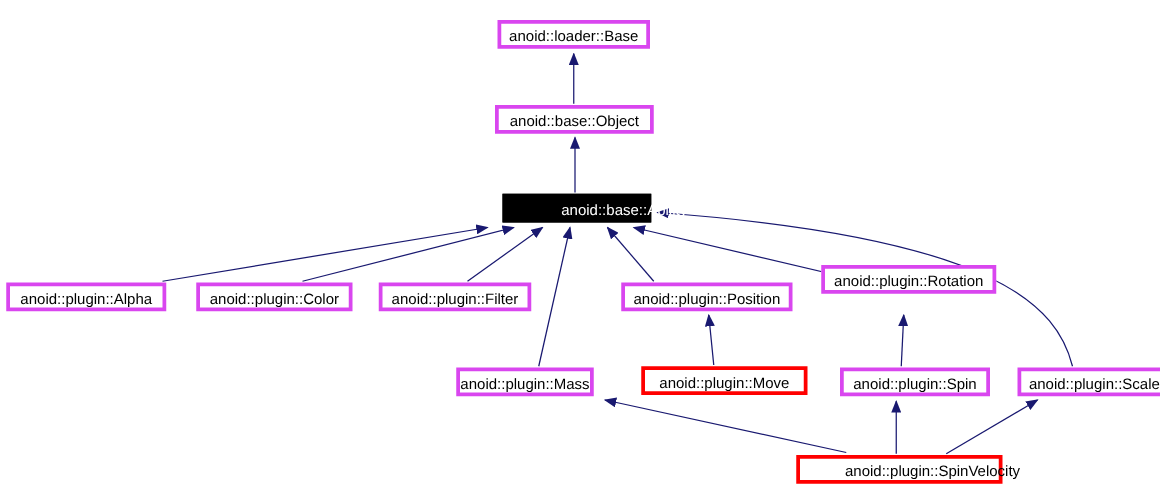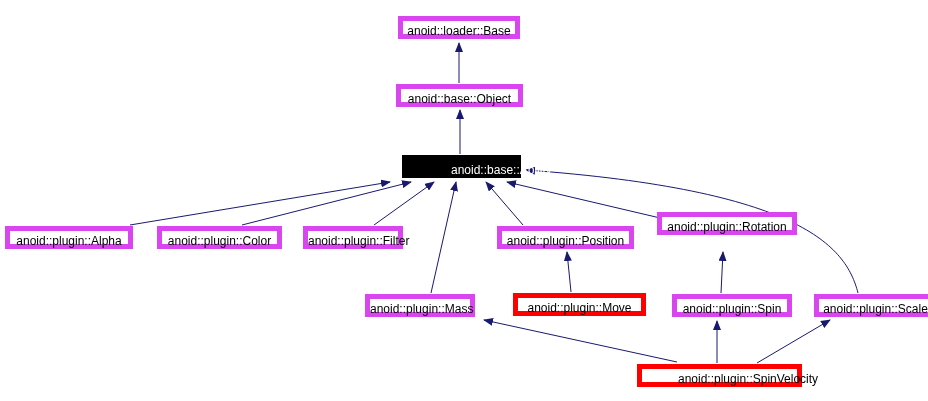--- a/index.html
+++ b/index.html
@@ -14,21 +14,21 @@
   #edges {
     position: absolute;
     left: 0; top: 0;
     width: 928px; height: 401px;
   }
   .nd {
     position: absolute;
     box-sizing: border-box;
     height: 23px;
     line-height: 21px;
-    border: 5px solid #d946ef;
+    border: 3px solid #d946ef;
     background: #ffffff;
     color: #000000;
     font-size: 12px;
     text-align: center;
     white-space: nowrap;
     cursor: pointer;
   }
   .nd.current {
     background: #000000;
     color: #ffffff;
@@ -37,21 +37,21 @@
     padding-left: 44px;
   }
   .nd.truncated { border-color: #ff0000; }
 
   
   #n0  { left: 398px; top: 16px;  width: 122px; }
   #n1  { left: 396px; top: 84px;  width: 127px; }
   #n2  { left: 402px; top: 155px; width: 119px; }
   #n3  { left: 5px;   top: 226px; width: 128px; }
   #n4  { left: 157px; top: 226px; width: 125px; }
-  #n5  { left: 303px; top: 226px; width: 100px; }
+  #n5  { left: 303px; top: 226px; width: 122px; }
   #n6  { left: 497px; top: 226px; width: 137px; }
   #n7  { left: 657px; top: 212px; width: 140px; }
   #n8  { left: 365px; top: 294px; width: 110px; }
   #n9  { left: 513px; top: 293px; width: 133px; }
   #n10 { left: 660px; top: 294px; width: 120px; margin-left: 12px; }
   #n11 { left: 802px; top: 294px; width: 123px; margin-left: 12px; }
   #n12 { left: 637px; top: 364px; width: 165px; padding-left: 36px; }
 
   .edge { stroke: #191970; stroke-width: 1; fill: none; }
 </style>

